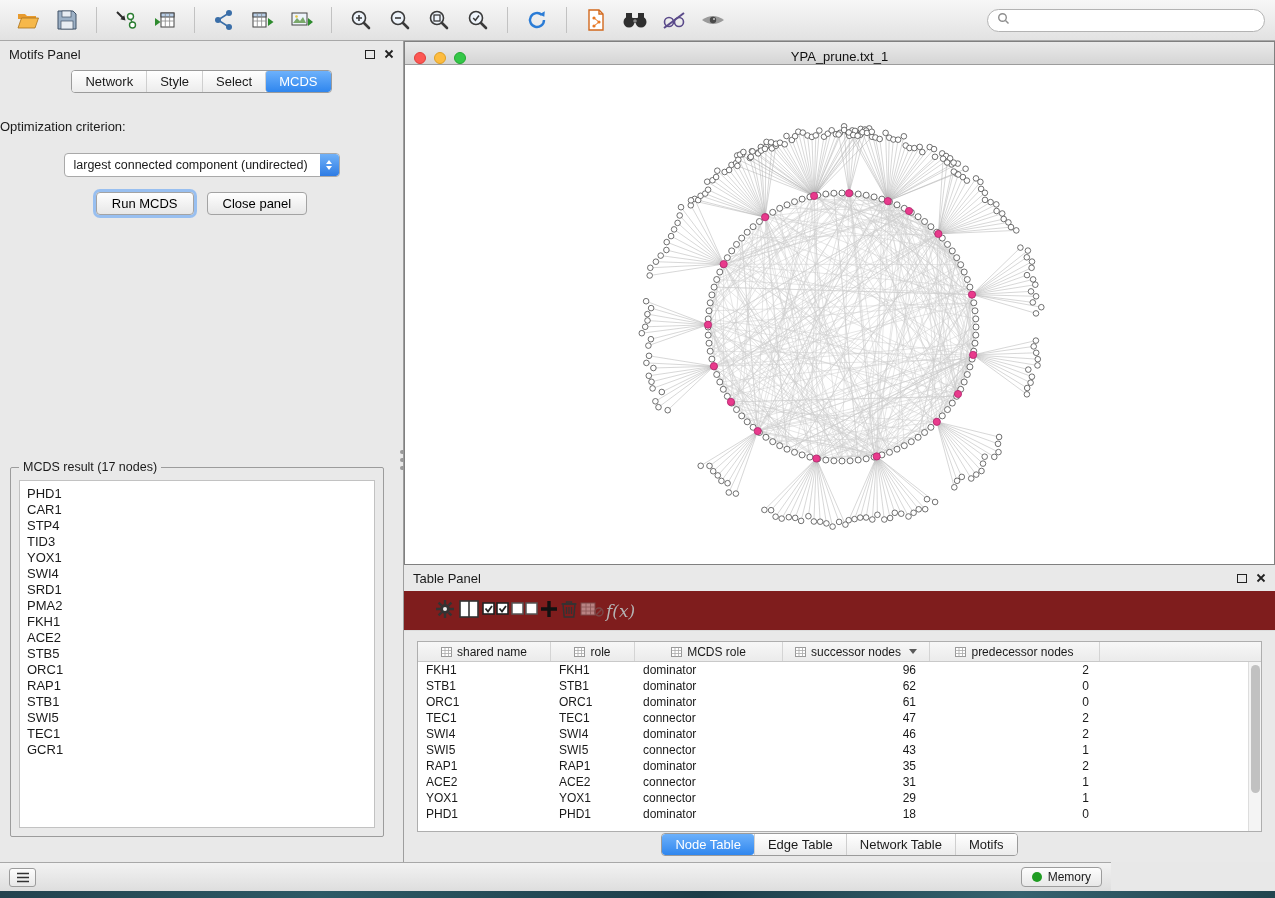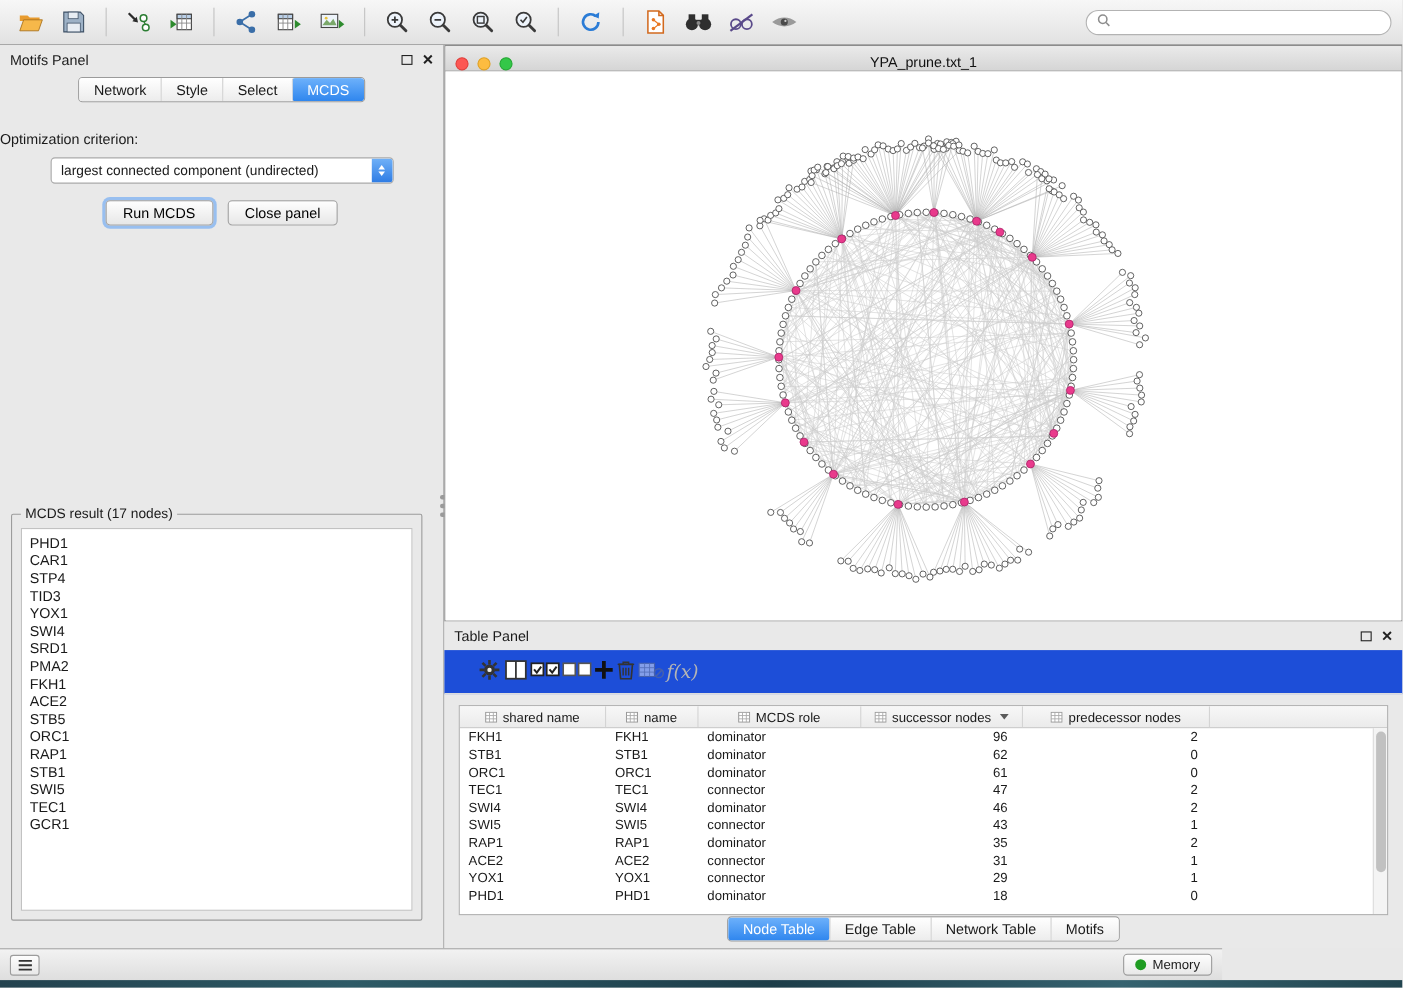--- a/index.html
+++ b/index.html
@@ -20,21 +20,21 @@
   .float-box{width:10px;height:9px;border:1.5px solid #222;display:inline-block}
 
   
   .control-panel{position:absolute;left:0;top:41px;width:404px;height:821px;background:#e9e9e9;border-right:1px solid #9e9e9e}
   .cp-tabs{display:flex;justify-content:center;margin-top:3px}
   .seg{display:flex;border:1px solid #9b9b9b;border-radius:4px;background:#fff;overflow:hidden}
   .seg-tab{padding:3px 13px;font-size:13px;border-left:1px solid #cfcfcf;background:linear-gradient(#ffffff,#ececec);white-space:nowrap}
   .seg-tab:first-child{border-left:none}
   .seg-tab.active{background:linear-gradient(#6db1fb,#2f86ee);color:#fff;border-radius:3px}
   .opt-label{text-align:left;margin-top:26px;font-size:13px}
-  .dropdown{width:312px;height:24px;margin:9px auto 0;background:#fff;border:1px solid #a9a9a9;border-radius:4px;display:flex;align-items:center;overflow:hidden}
+  .dropdown{width:276px;height:24px;margin:19px auto 0;background:#fff;border:1px solid #a9a9a9;border-radius:4px;display:flex;align-items:center;overflow:hidden}
   .dropdown-text{flex:1;padding-left:9px;font-size:12.5px;white-space:nowrap}
   .stepper{width:19px;align-self:stretch;background:linear-gradient(#70b1f8,#2e7ce4);display:flex;flex-direction:column;align-items:center;justify-content:center;gap:2px;border-radius:0 3px 3px 0}
   .tri-up{width:0;height:0;border-left:3.5px solid transparent;border-right:3.5px solid transparent;border-bottom:4.5px solid #fff}
   .tri-down{width:0;height:0;border-left:3.5px solid transparent;border-right:3.5px solid transparent;border-top:4.5px solid #fff}
   .cp-buttons{display:flex;justify-content:center;gap:13px;margin-top:15px}
   .btn{padding:3px 15px;font-size:13px;background:linear-gradient(#fefefe,#e7e7e7);border:1px solid #a3a3a3;border-radius:4px;white-space:nowrap}
   .btn.focused{box-shadow:0 0 0 3px rgba(86,156,245,.55)}
   .result-group{position:absolute;left:10px;right:19px;top:426px;bottom:25px;border:1px solid #9c9c9c;border-radius:2px}
   .result-legend{position:absolute;top:-8px;left:8px;background:#e9e9e9;padding:0 4px;font-size:12.5px}
   .result-list{position:absolute;left:8px;right:8px;top:12px;bottom:8px;background:#fff;border:1px solid #c2c2c2;padding:5px 7px;overflow:hidden;font-size:13px;line-height:16px}
@@ -46,21 +46,21 @@
   .net-title{position:absolute;left:0;right:0;text-align:center;font-size:13px;color:#111}
   .traffic{display:flex;gap:8px;z-index:2}
   .light{width:12px;height:12px;border-radius:50%}
   .light.red{background:#fc5753;border:1px solid #e03e3a}
   .light.yellow{background:#fdbc40;border:1px solid #dfa023}
   .light.green{background:#34c748;border:1px solid #23a832}
   .net-canvas{position:absolute;left:0;top:23px;width:869px;height:499px;background:#fff}
 
   
   .table-panel{position:absolute;left:404px;top:565px;width:871px;height:297px;background:#e9e9e9}
-  .tp-toolbar{display:flex;align-items:center;gap:2px;height:40px;padding-left:30px;border-bottom:1px solid #dcdcdc;background:#1d4ed8}
+  .tp-toolbar{display:flex;align-items:center;gap:2px;height:40px;padding-left:30px;border-bottom:1px solid #dcdcdc;background:#7f1d1d}
   .fx{font-family:"DejaVu Serif",serif;font-style:italic;color:#b4b4b4;font-size:17px}
   .tbl{position:absolute;left:13px;right:13px;top:76px;height:191px;background:#fff;border:1px solid #aeaeae;overflow:hidden}
   .tbl-head{display:flex;height:20px;background:linear-gradient(#f7f7f7,#ebebeb);border-bottom:1px solid #c9c9c9}
   .th{display:flex;align-items:center;justify-content:center;gap:5px;font-size:12px;border-right:1px solid #d4d4d4;white-space:nowrap}
   .w0{width:133px}.w1{width:84px}.w2{width:148px}.w3{width:147px}.w4{width:170px}
   .tbl-row{display:flex;height:16px;align-items:center;font-size:12px}
   .cell{padding:0 8px;overflow:hidden;white-space:nowrap}
   .cell.num{text-align:right}
   .cell.w3{padding-right:14px}
   .cell.w4{padding-right:11px}
@@ -1320,21 +1320,21 @@
             <rect x="0.5" y="0.5" width="10" height="9" fill="#fff" stroke="#999"></rect>
             <path d="M0.5 3.5h10M0.5 6.5h10M4 0.5v9M7.5 0.5v9" stroke="#aaa" stroke-width="0.8"></path>
           </svg>
         <span>shared name</span>
       </div>
       <div class="th w1">
         <svg width="11" height="10" viewBox="0 0 11 10">
             <rect x="0.5" y="0.5" width="10" height="9" fill="#fff" stroke="#999"></rect>
             <path d="M0.5 3.5h10M0.5 6.5h10M4 0.5v9M7.5 0.5v9" stroke="#aaa" stroke-width="0.8"></path>
           </svg>
-        <span>name</span>
+        <span>role</span>
       </div>
       <div class="th w2">
         <svg width="11" height="10" viewBox="0 0 11 10">
             <rect x="0.5" y="0.5" width="10" height="9" fill="#fff" stroke="#999"></rect>
             <path d="M0.5 3.5h10M0.5 6.5h10M4 0.5v9M7.5 0.5v9" stroke="#aaa" stroke-width="0.8"></path>
           </svg>
         <span>MCDS role</span>
       </div>
       <div class="th w3">
         <svg width="11" height="10" viewBox="0 0 11 10">

